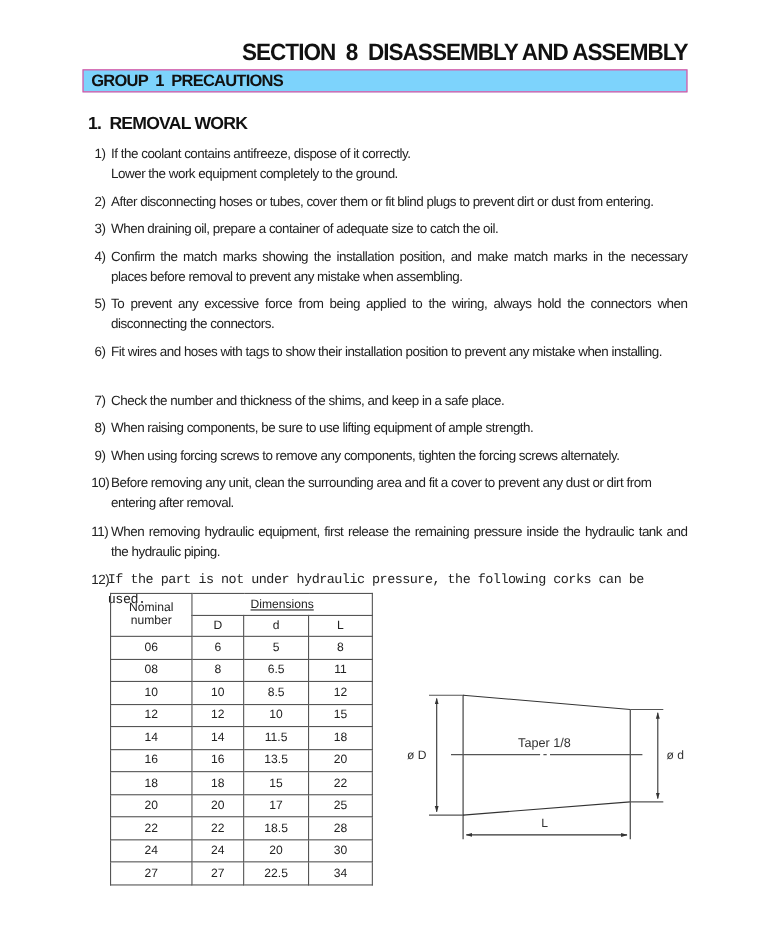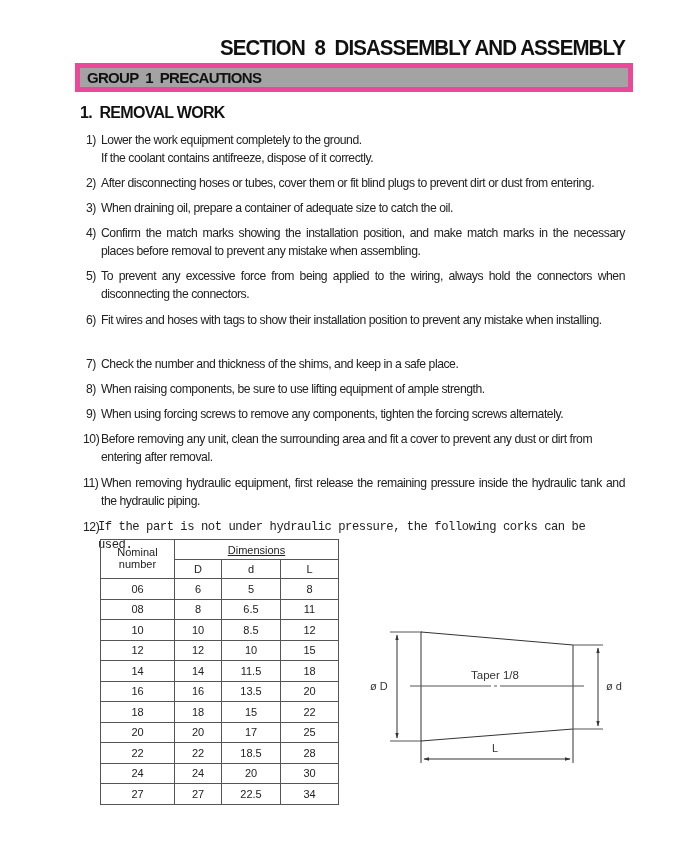--- a/index.html
+++ b/index.html
@@ -25,22 +25,22 @@
       color: #111;
       white-space: pre;
       transform: scaleY(1.05);
     }
     .group-bar {
       position: absolute;
       left: 75px;
       top: 63px;
       width: 548px;
       height: 19px;
-      background: #a3a3a3;
-      border: 5px solid #ec4899;
+      background: #7dd3fc;
+      border: 1px solid #ec4899;
       box-sizing: content-box;
     }
     .group-bar span {
       position: absolute;
       left: 7px;
       top: 1px;
       font-size: 15px;
       font-weight: bold;
       letter-spacing: -0.7px;
       color: #111;
@@ -135,22 +135,22 @@
 
 <div class="group-bar">
   <span>GROUP  1  PRECAUTIONS</span>
 </div>
 
 <div class="heading">1.  REMOVAL WORK</div>
 
 <div class="item" style="top:131px;">
   <span class="num">1)</span>
   <div class="body">
+    <span class="line2">If the coolant contains antifreeze, dispose of it correctly.</span>
     <span class="line2">Lower the work equipment completely to the ground.</span>
-    <span class="line2">If the coolant contains antifreeze, dispose of it correctly.</span>
   </div>
 </div>
 
 <div class="item" style="top:174px;">
   <span class="num">2)</span>
   <div class="body" style="white-space:nowrap;">After disconnecting hoses or tubes, cover them or fit blind plugs to prevent dirt or dust from entering.</div>
 </div>
 
 <div class="item" style="top:199px;">
   <span class="num">3)</span>

